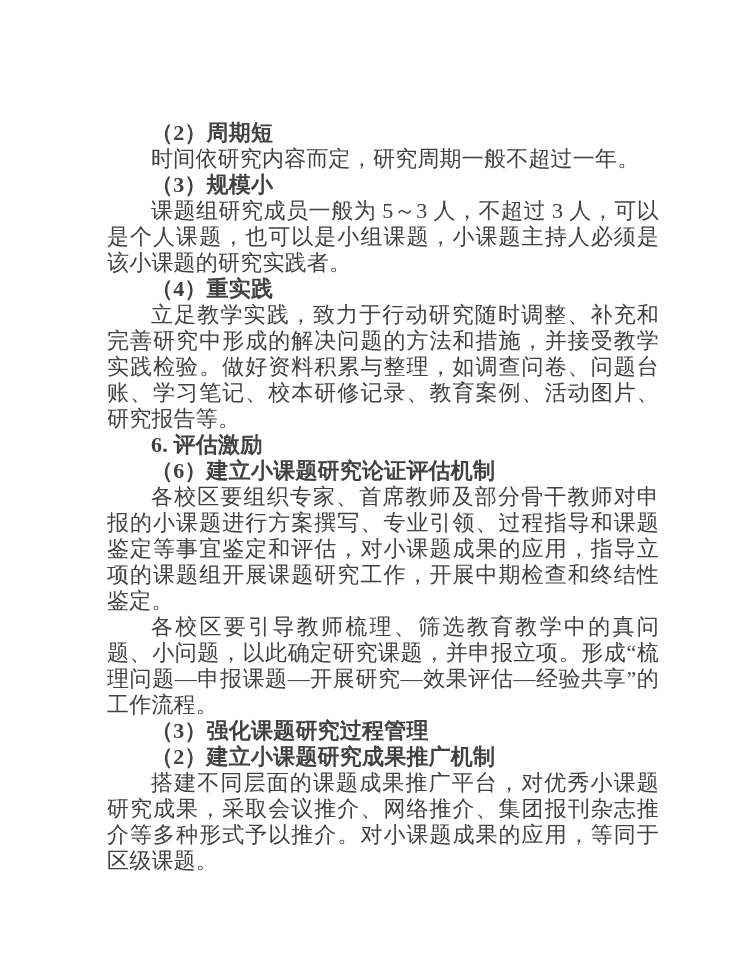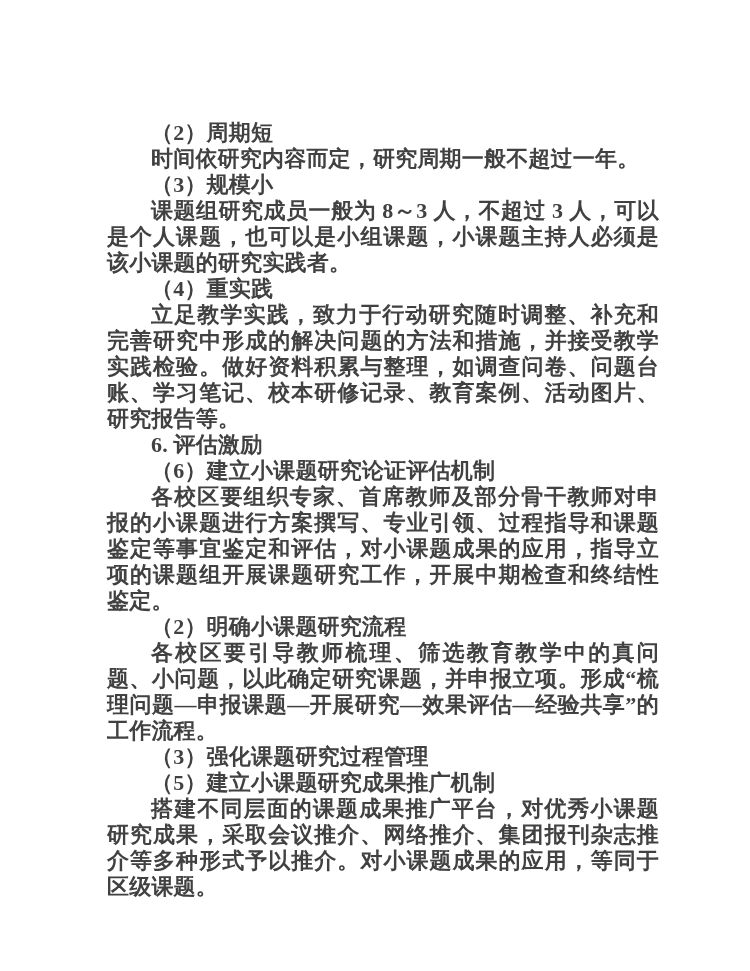--- a/index.html
+++ b/index.html
@@ -32,36 +32,35 @@
   .doc-content > div {
     text-indent: 2em;
   }
   .block-heading {
     font-weight: bold;
   }
   .block-subheading {
     font-weight: bold;
   }
   .block-para {
-    font-weight: bold;
+    font-weight: normal;
   }
 </style>
 </head>
 <body>
 
 <div class="page" style="background: rgb(255, 255, 255); color: rgb(65, 65, 65);">
   <div class="doc-content">
       <div class="block-heading">（2）周期短</div>
       <div class="block-para">时间依研究内容而定，研究周期一般不超过一年。</div>
       <div class="block-heading">（3）规模小</div>
-      <div class="block-para">课题组研究成员一般为 8～3 人，不超过 3 人，可以是个人课题，也可以是小组课题，小课题主持人必须是该小课题的研究实践者。</div>
+      <div class="block-para">课题组研究成员一般为 5～3 人，不超过 3 人，可以是个人课题，也可以是小组课题，小课题主持人必须是该小课题的研究实践者。</div>
       <div class="block-heading">（4）重实践</div>
       <div class="block-para">立足教学实践，致力于行动研究随时调整、补充和完善研究中形成的解决问题的方法和措施，并接受教学实践检验。做好资料积累与整理，如调查问卷、问题台账、学习笔记、校本研修记录、教育案例、活动图片、研究报告等。</div>
       <div class="block-subheading">6. 评估激励</div>
       <div class="block-heading">（6）建立小课题研究论证评估机制</div>
       <div class="block-para">各校区要组织专家、首席教师及部分骨干教师对申报的小课题进行方案撰写、专业引领、过程指导和课题鉴定等事宜鉴定和评估，对小课题成果的应用，指导立项的课题组开展课题研究工作，开展中期检查和终结性鉴定。</div>
-      <div class="block-heading">（2）明确小课题研究流程</div>
       <div class="block-para">各校区要引导教师梳理、筛选教育教学中的真问题、小问题，以此确定研究课题，并申报立项。形成“梳理问题—申报课题—开展研究—效果评估—经验共享”的工作流程。</div>
       <div class="block-heading">（3）强化课题研究过程管理</div>
-      <div class="block-heading">（5）建立小课题研究成果推广机制</div>
+      <div class="block-heading">（2）建立小课题研究成果推广机制</div>
       <div class="block-para">搭建不同层面的课题成果推广平台，对优秀小课题研究成果，采取会议推介、网络推介、集团报刊杂志推介等多种形式予以推介。对小课题成果的应用，等同于区级课题。</div>
     </div>
 </div>
 
 </body></html>

